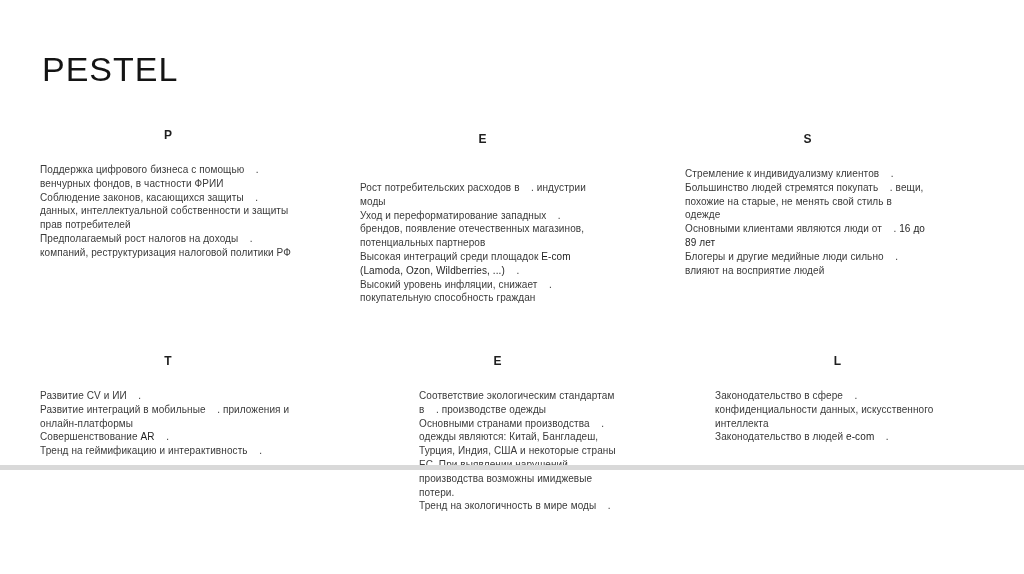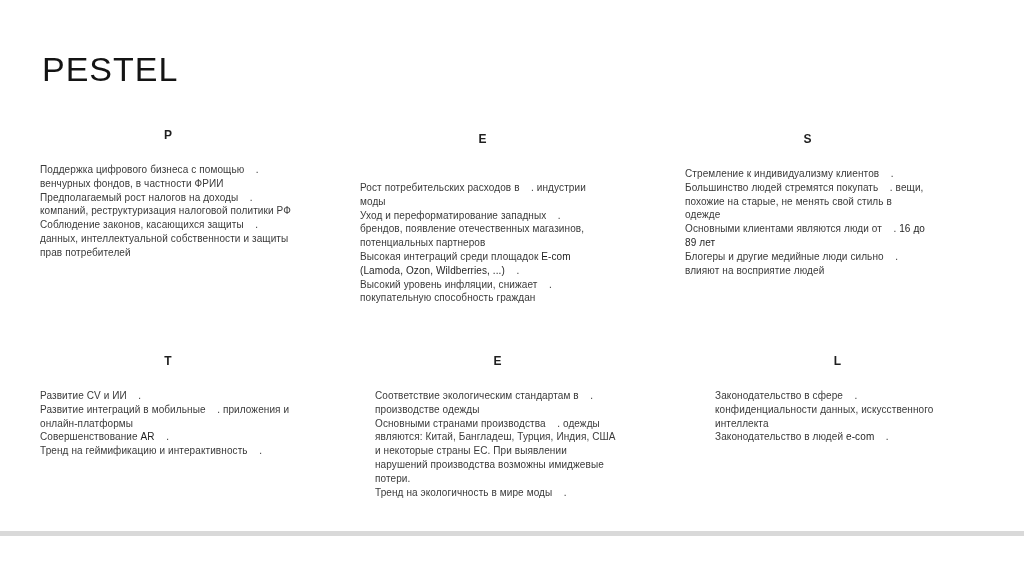--- a/index.html
+++ b/index.html
@@ -5,21 +5,21 @@
   * { margin: 0; padding: 0; box-sizing: border-box; }
   html, body { width: 1024px; height: 574px; }
   body {
     font-family: "Liberation Sans", sans-serif;
     background: #ffffff;
     overflow: hidden;
   }
   .slide {
     position: relative;
     width: 1024px;
-    height: 536px;
+    height: 470px;
     background: #ffffff;
   }
   .title {
     position: absolute;
     left: 42px;
     top: 50px;
     font-size: 34px;
     font-weight: 400;
     letter-spacing: 1px;
     color: #141414;
@@ -60,22 +60,22 @@
 <body>
 
 <div class="slide" style="background: rgb(255, 255, 255);">
 
   <h1 class="title">PESTEL</h1>
 
   <section class="pestel-section" id="sec-0">
     <div class="section-header">P</div>
     <div class="section-items" style="color: rgb(58, 58, 58);">
         <div class="item"><span>Поддержка цифрового бизнеса с помощью&nbsp;&nbsp;&nbsp;&nbsp;. венчурных фондов, в частности ФРИИ</span></div>
+        <div class="item"><span>Соблюдение законов, касающихся защиты&nbsp;&nbsp;&nbsp;&nbsp;. данных, интеллектуальной собственности и защиты прав потребителей</span></div>
         <div class="item"><span>Предполагаемый рост налогов на доходы&nbsp;&nbsp;&nbsp;&nbsp;. компаний, реструктуризация налоговой политики РФ</span></div>
-        <div class="item"><span>Соблюдение законов, касающихся защиты&nbsp;&nbsp;&nbsp;&nbsp;. данных, интеллектуальной собственности и защиты прав потребителей</span></div>
       </div>
   </section>
 
   <section class="pestel-section" id="sec-1">
     <div class="section-header">E</div>
     <div class="section-items" style="color: rgb(58, 58, 58); margin-top: 35px;">
         <div class="item"><span>Рост потребительских расходов в&nbsp;&nbsp;&nbsp;&nbsp;. индустрии моды</span></div>
         <div class="item"><span>Уход и переформатирование западных&nbsp;&nbsp;&nbsp;&nbsp;. брендов, появление отечественных магазинов, потенциальных партнеров</span></div>
         <div class="item"><span>Высокая интеграций среди площадок </span><span class="b">E-com (Lamoda, Ozon, Wildberries, ...)</span><span>&nbsp;&nbsp;&nbsp;&nbsp;.</span></div>
         <div class="item"><span>Высокий уровень инфляции, снижает&nbsp;&nbsp;&nbsp;&nbsp;. покупательную способность граждан</span></div>
@@ -97,21 +97,21 @@
     <div class="section-items" style="color: rgb(58, 58, 58);">
         <div class="item"><span>Развитие CV и ИИ&nbsp;&nbsp;&nbsp;&nbsp;.</span></div>
         <div class="item"><span>Развитие интеграций в мобильные&nbsp;&nbsp;&nbsp;&nbsp;. приложения и онлайн-платформы</span></div>
         <div class="item"><span>Совершенствование </span><span class="b">AR</span><span>&nbsp;&nbsp;&nbsp;&nbsp;.</span></div>
         <div class="item"><span>Тренд на геймификацию и интерактивность&nbsp;&nbsp;&nbsp;&nbsp;.</span></div>
       </div>
   </section>
 
   <section class="pestel-section" id="sec-4">
     <div class="section-header">E</div>
-    <div class="section-items" style="color: rgb(58, 58, 58);">
+    <div class="section-items" style="color: rgb(58, 58, 58); margin-left: 44px;">
         <div class="item"><span>Соответствие экологическим стандартам в&nbsp;&nbsp;&nbsp;&nbsp;. производстве одежды</span></div>
         <div class="item"><span>Основными странами производства&nbsp;&nbsp;&nbsp;&nbsp;. одежды являются: Китай, Бангладеш, Турция, Индия, США и некоторые страны ЕС. При выявлении нарушений производства возможны имиджевые потери.</span></div>
         <div class="item"><span>Тренд на экологичность в мире моды&nbsp;&nbsp;&nbsp;&nbsp;.</span></div>
       </div>
   </section>
 
   <section class="pestel-section" id="sec-5">
     <div class="section-header">L</div>
     <div class="section-items" style="color: rgb(58, 58, 58);">
         <div class="item"><span>Законодательство в сфере&nbsp;&nbsp;&nbsp;&nbsp;. конфиденциальности данных, искусственного интеллекта</span></div>

